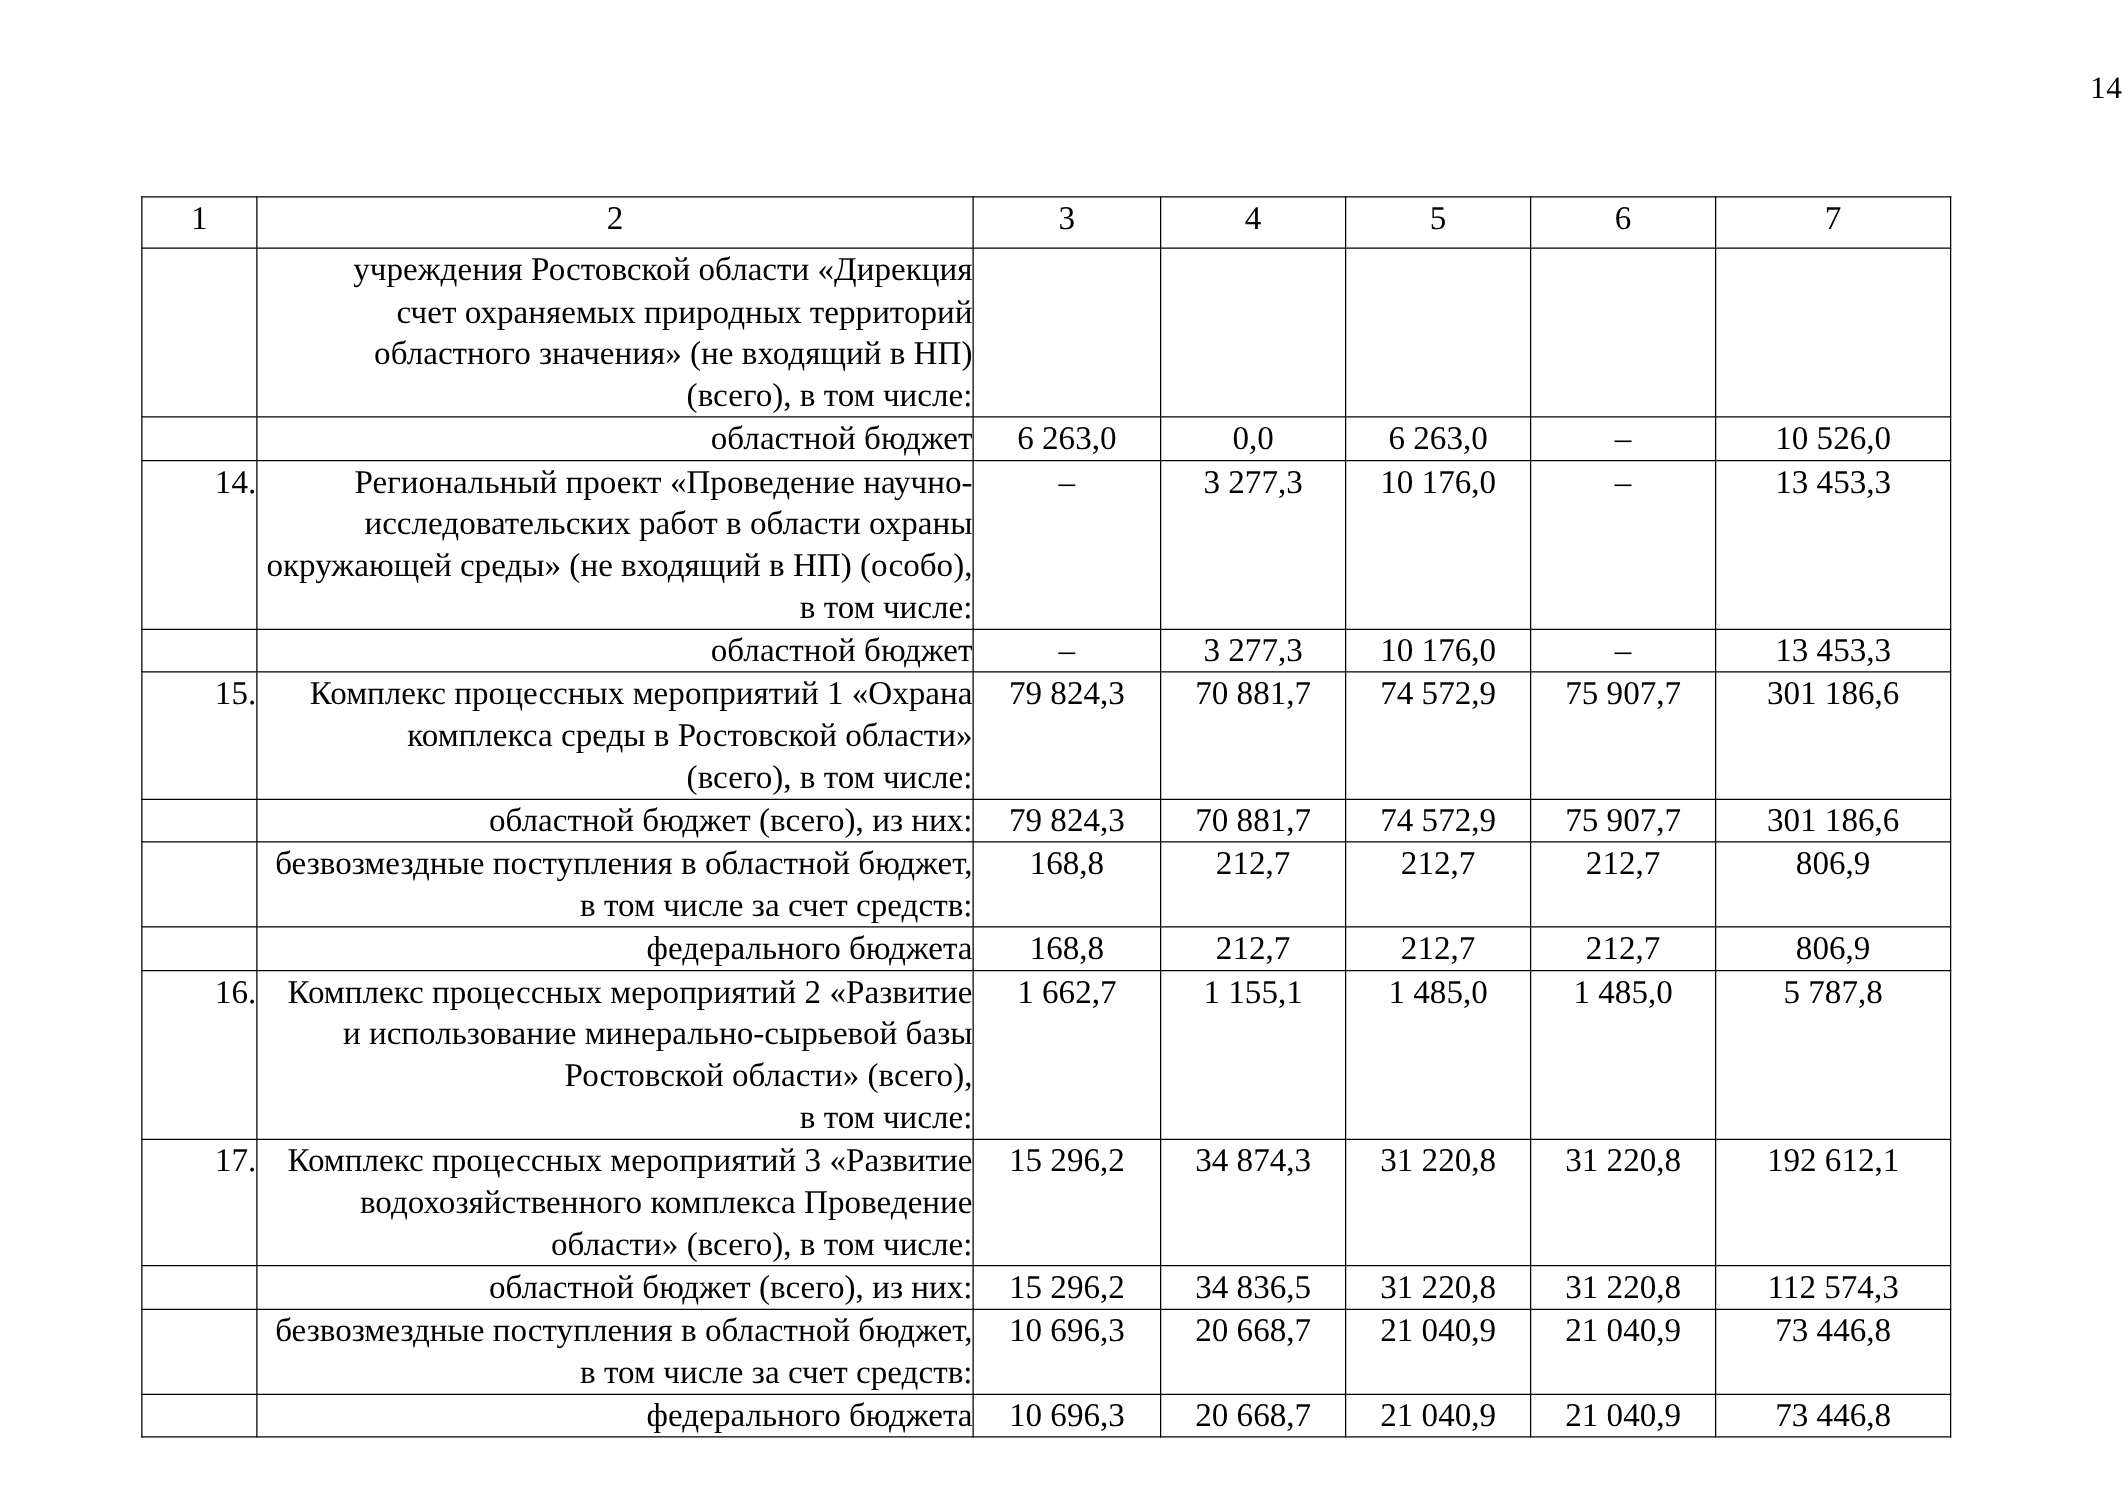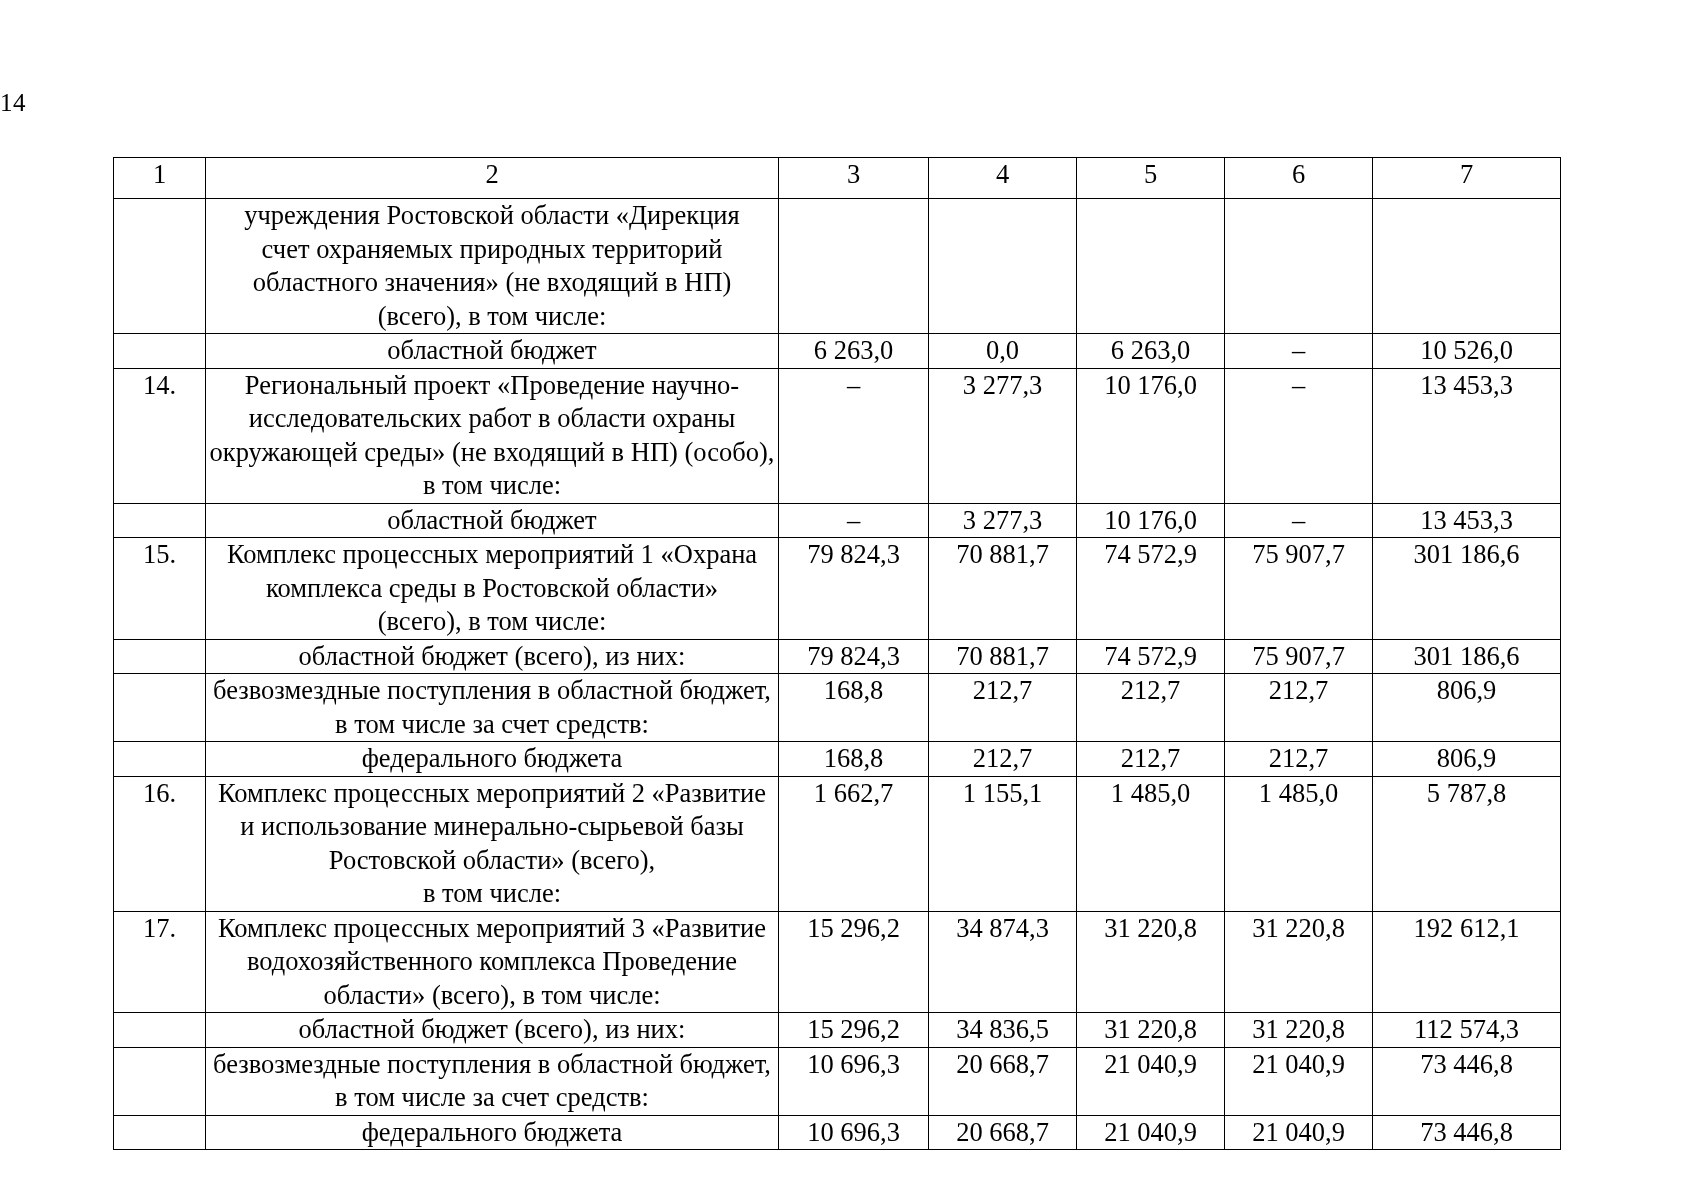--- a/index.html
+++ b/index.html
@@ -21,25 +21,24 @@
     top: 0;
     width: 1698px;
     height: 1200px;
     background: #ffffff;
   }
   .page-number {
     position: absolute;
     left: 0;
     top: 58px;
     width: 1698px;
-    text-align: left;
+    text-align: right;
     font-size: 25px;
     line-height: 1;
     letter-spacing: 0.5px;
-    margin-top: 32px;
   }
   .table-wrap {
     position: absolute;
     left: 113px;
     top: 157px;
     width: 1447px;
   }
   table.budget {
     border-collapse: collapse;
     width: 1447px;
@@ -58,33 +57,34 @@
   col.c3 { width: 150px; }
   col.c4 { width: 148px; }
   col.c5 { width: 148px; }
   col.c6 { width: 148px; }
   col.c7 { width: 188px; }
 
   td.num-head, td.idx, td.val {
     text-align: center;
   }
   td.label {
-    text-align: center;
+    text-align: right;
     padding-left: 7px;
     padding-right: 4px;
   }
   .hdr-row td {
     text-align: center;
     height: 40px;
     line-height: 40px;
     padding: 0;
   }
   td.idx {
     padding-top: 3px;
     padding-right: 14px;
+    text-align: right;
   }
   td.val {
     padding-top: 3px;
     white-space: nowrap;
   }
   td.label .line {
     display: block;
     white-space: nowrap;
   }
 </style>

